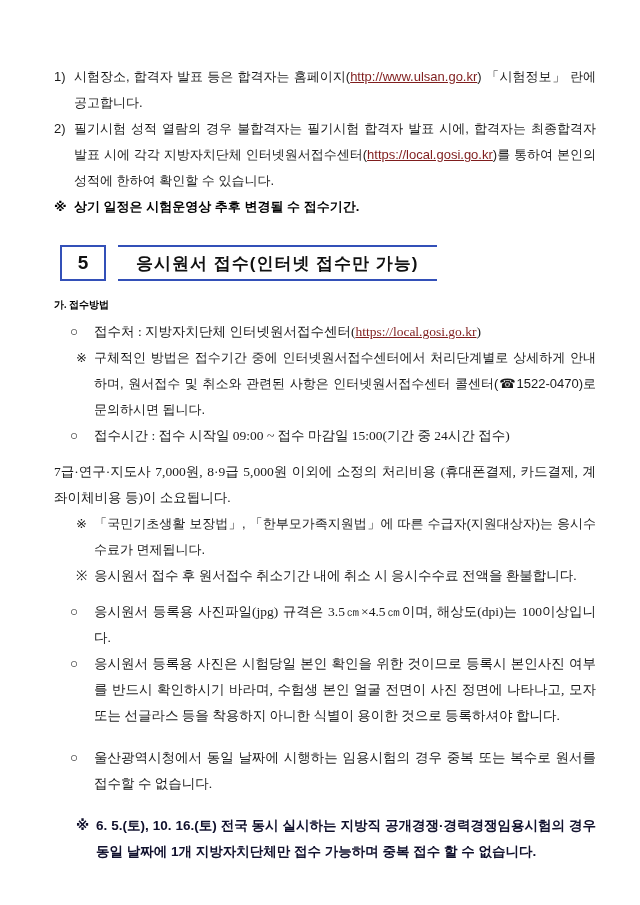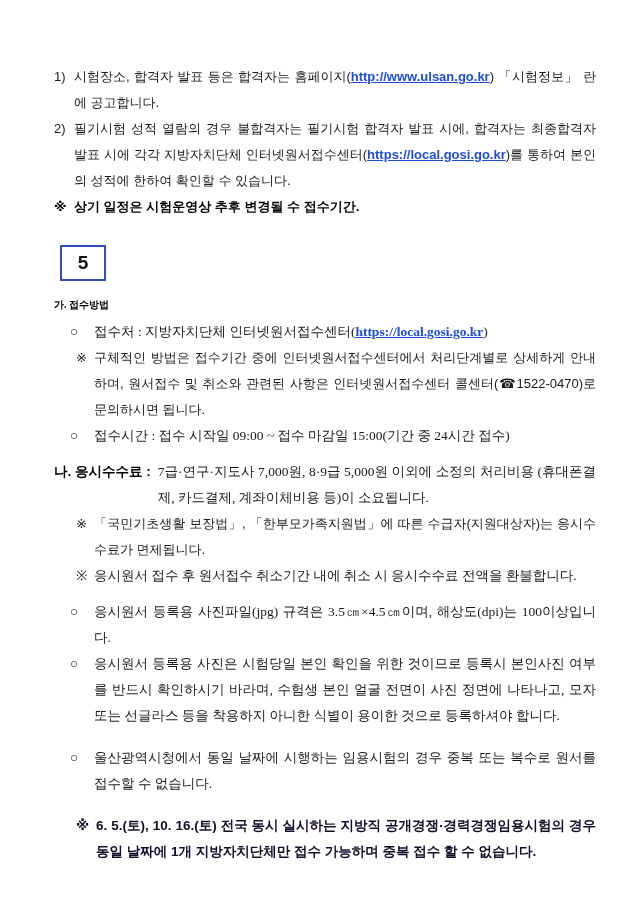--- a/index.html
+++ b/index.html
@@ -19,21 +19,21 @@
   .row { display: flex; line-height: 26px; text-align: justify; }
   .row .marker { flex: 0 0 auto; }
   .row .txt { flex: 1 1 auto; }
 
   
   .top-notes .row .marker { width: 20px; }
   .top-notes { font-family: "Liberation Sans", "DejaVu Sans", sans-serif; font-size: 13px; }
   .top-caution { font-weight: bold; color: #000; }
   .top-caution .marker { width: 20px; }
 
-  .doc-link { color: #1d4ed8; text-decoration: underline; cursor: pointer; font-weight: bold; }
+  .doc-link { color: #7f1d1d; text-decoration: underline; cursor: pointer; }
 
   
   .sec-header { display: flex; align-items: stretch; margin-top: 25px; margin-left: 6px;
                 font-family: "Liberation Sans", "DejaVu Sans", sans-serif; }
   .sec-num-box {
     width: 42px; height: 32px; border: 2px solid #3350b8; background: #fff;
     display: flex; align-items: center; justify-content: center;
     font-size: 19px; font-weight: bold; color: #111;
   }
   .sec-title {
@@ -81,41 +81,41 @@
       <div class="row top-caution">
         <span class="marker">※</span>
         <span class="txt">상기 일정은 시험운영상 추후 변경될 수 접수기간.</span>
       </div>
     </div>
 
     <div class="sec-header">
       <div class="sec-num-box">
         <span>5</span>
       </div>
+      <div class="sec-title">응시원서 접수(인터넷 접수만 가능)</div>
     </div>
 
     <div class="section">
       <div class="sec-heading">가. 접수방법</div>
       <div class="row bullet">
         <span class="marker">○</span>
         <span class="txt"><span>접수처 : 지방자치단체 인터넷원서접수센터(</span><a class="doc-link">https://local.gosi.go.kr</a><span>)</span></span>
       </div>
       <div class="row subnote gothic">
         <span class="marker">※</span>
         <span class="txt">구체적인 방법은 접수기간 중에 인터넷원서접수센터에서 처리단계별로 상세하게 안내하며, 원서접수 및 취소와 관련된 사항은 인터넷원서접수센터 콜센터(☎1522-0470)로 문의하시면 됩니다.</span>
       </div>
       <div class="row bullet">
         <span class="marker">○</span>
         <span class="txt">접수시간 : 접수 시작일 09:00 ~ 접수 마감일 15:00(기간 중 24시간 접수)</span>
       </div>
     </div>
 
     <div class="section">
       <div class="fee-line">
-        <span class="fee-head">나. 응시수수료 :</span>
         <span class="fee-body">7급·연구·지도사 7,000원, 8·9급 5,000원 이외에 소정의 처리비용 (휴대폰결제, 카드결제, 계좌이체비용 등)이 소요됩니다.</span>
       </div>
       <div class="row subnote gothic">
         <span class="marker">※</span>
         <span class="txt">「국민기초생활 보장법」, 「한부모가족지원법」에 따른 수급자(지원대상자)는 응시수수료가 면제됩니다.</span>
       </div>
       <div class="row subnote">
         <span class="marker">※</span>
         <span class="txt">응시원서 접수 후 원서접수 취소기간 내에 취소 시 응시수수료 전액을 환불합니다.</span>
       </div>

